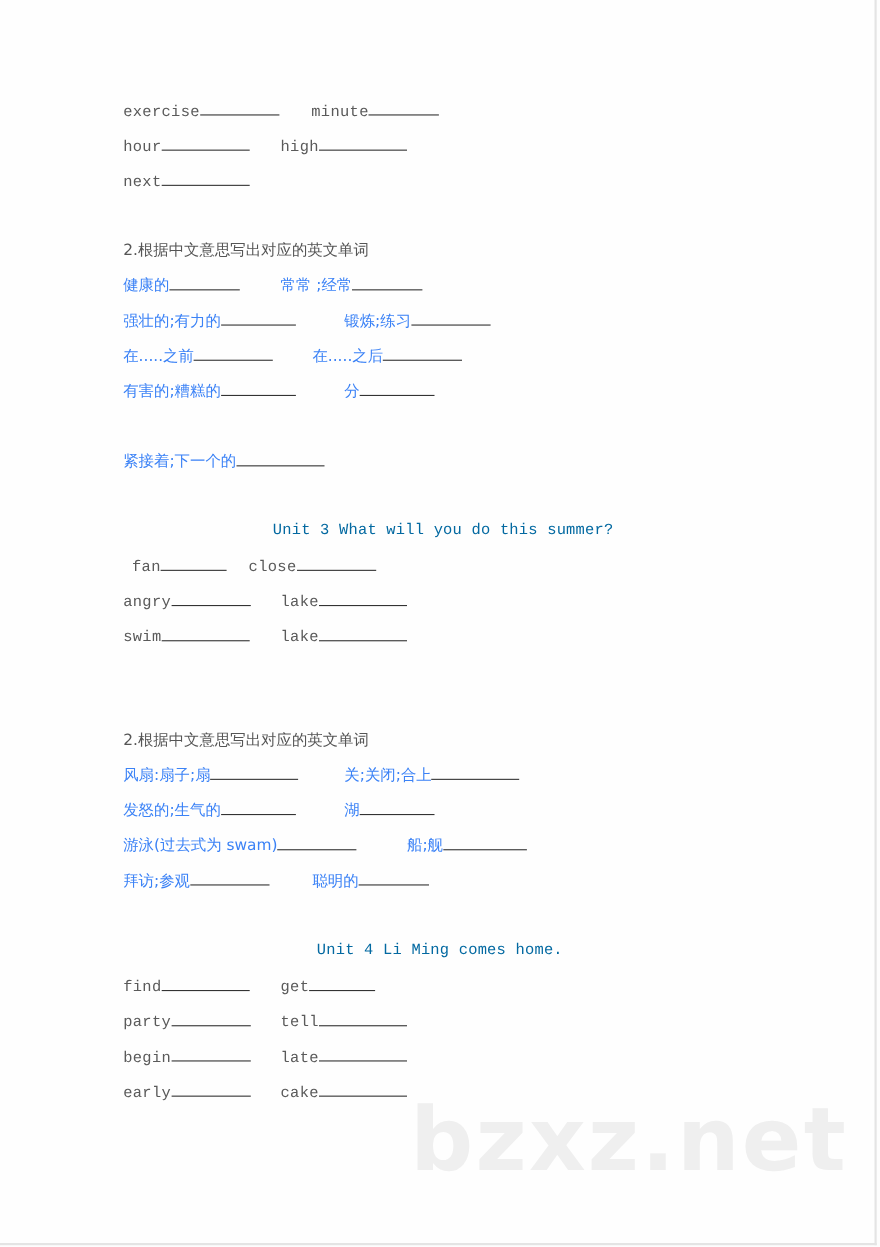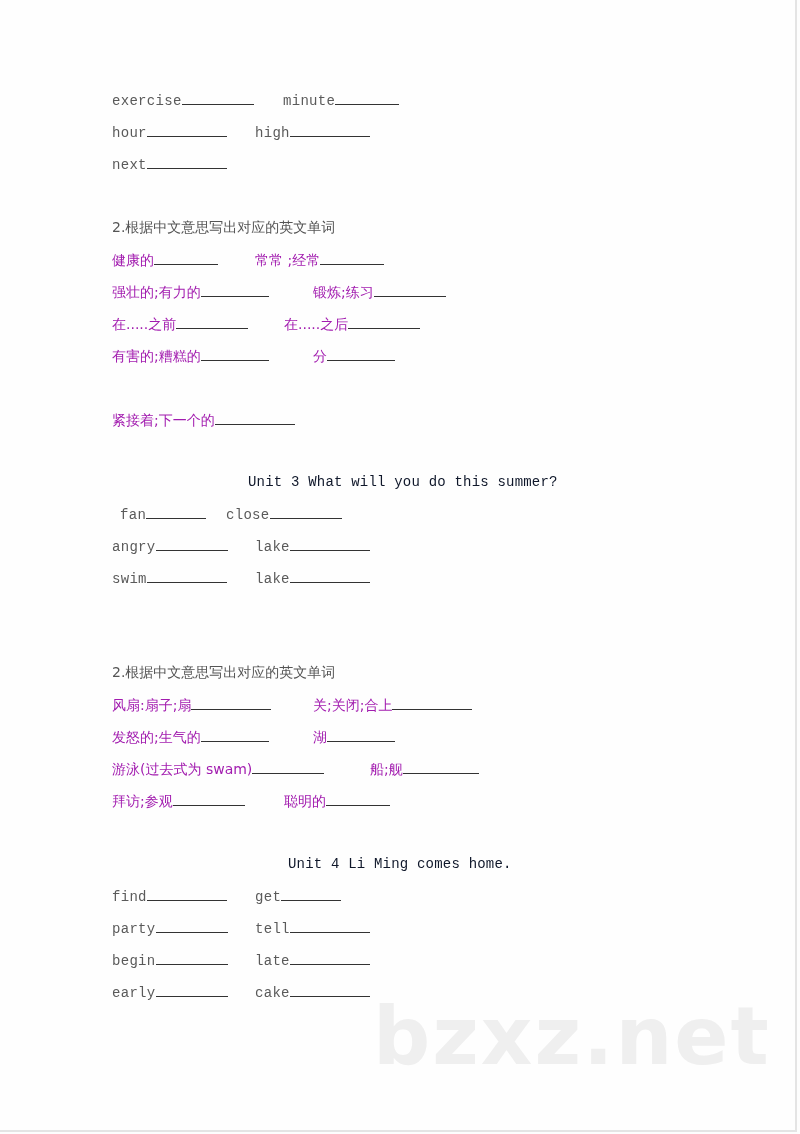--- a/index.html
+++ b/index.html
@@ -14,29 +14,29 @@
     border-bottom:2px solid #e4e4e4;
   }
   .row {
     position:absolute; left:0; height:20px; width:700px;
   }
   .item {
     position:absolute; top:0; white-space:nowrap;
     color:#555; font-size:14px; line-height:18px;
   }
   .mono { font-family:"Liberation Mono","DejaVu Sans Mono",monospace; font-size:14px; letter-spacing:0.3px; color:#5a5a5a; }
-  .cn { font-family:"DejaVu Sans",sans-serif; font-size:14px; color:#a21caf; }
+  .cn { font-family:"DejaVu Sans",sans-serif; font-size:14px; color:#3b82f6; }
   .blank {
     display:inline-block; vertical-align:baseline;
     border-bottom:1.5px solid #333; height:12px; margin-left:0;
   }
   .title {
     position:absolute; white-space:nowrap;
     font-family:"Liberation Mono","DejaVu Sans Mono",monospace;
-    font-size:14px; color:#0f172a; letter-spacing:0.2px;
+    font-size:14px; color:#0369a1; letter-spacing:0.2px;
   }
   .heading {
     position:absolute; left:112px; white-space:nowrap;
     font-family:"DejaVu Sans",sans-serif; font-size:14px; color:#555;
   }
   .watermark {
     position:absolute; left:373px; top:990px;
     font-family:"DejaVu Sans",sans-serif; font-weight:bold;
     font-size:80px; color:#efefef; letter-spacing:2px;
   }

